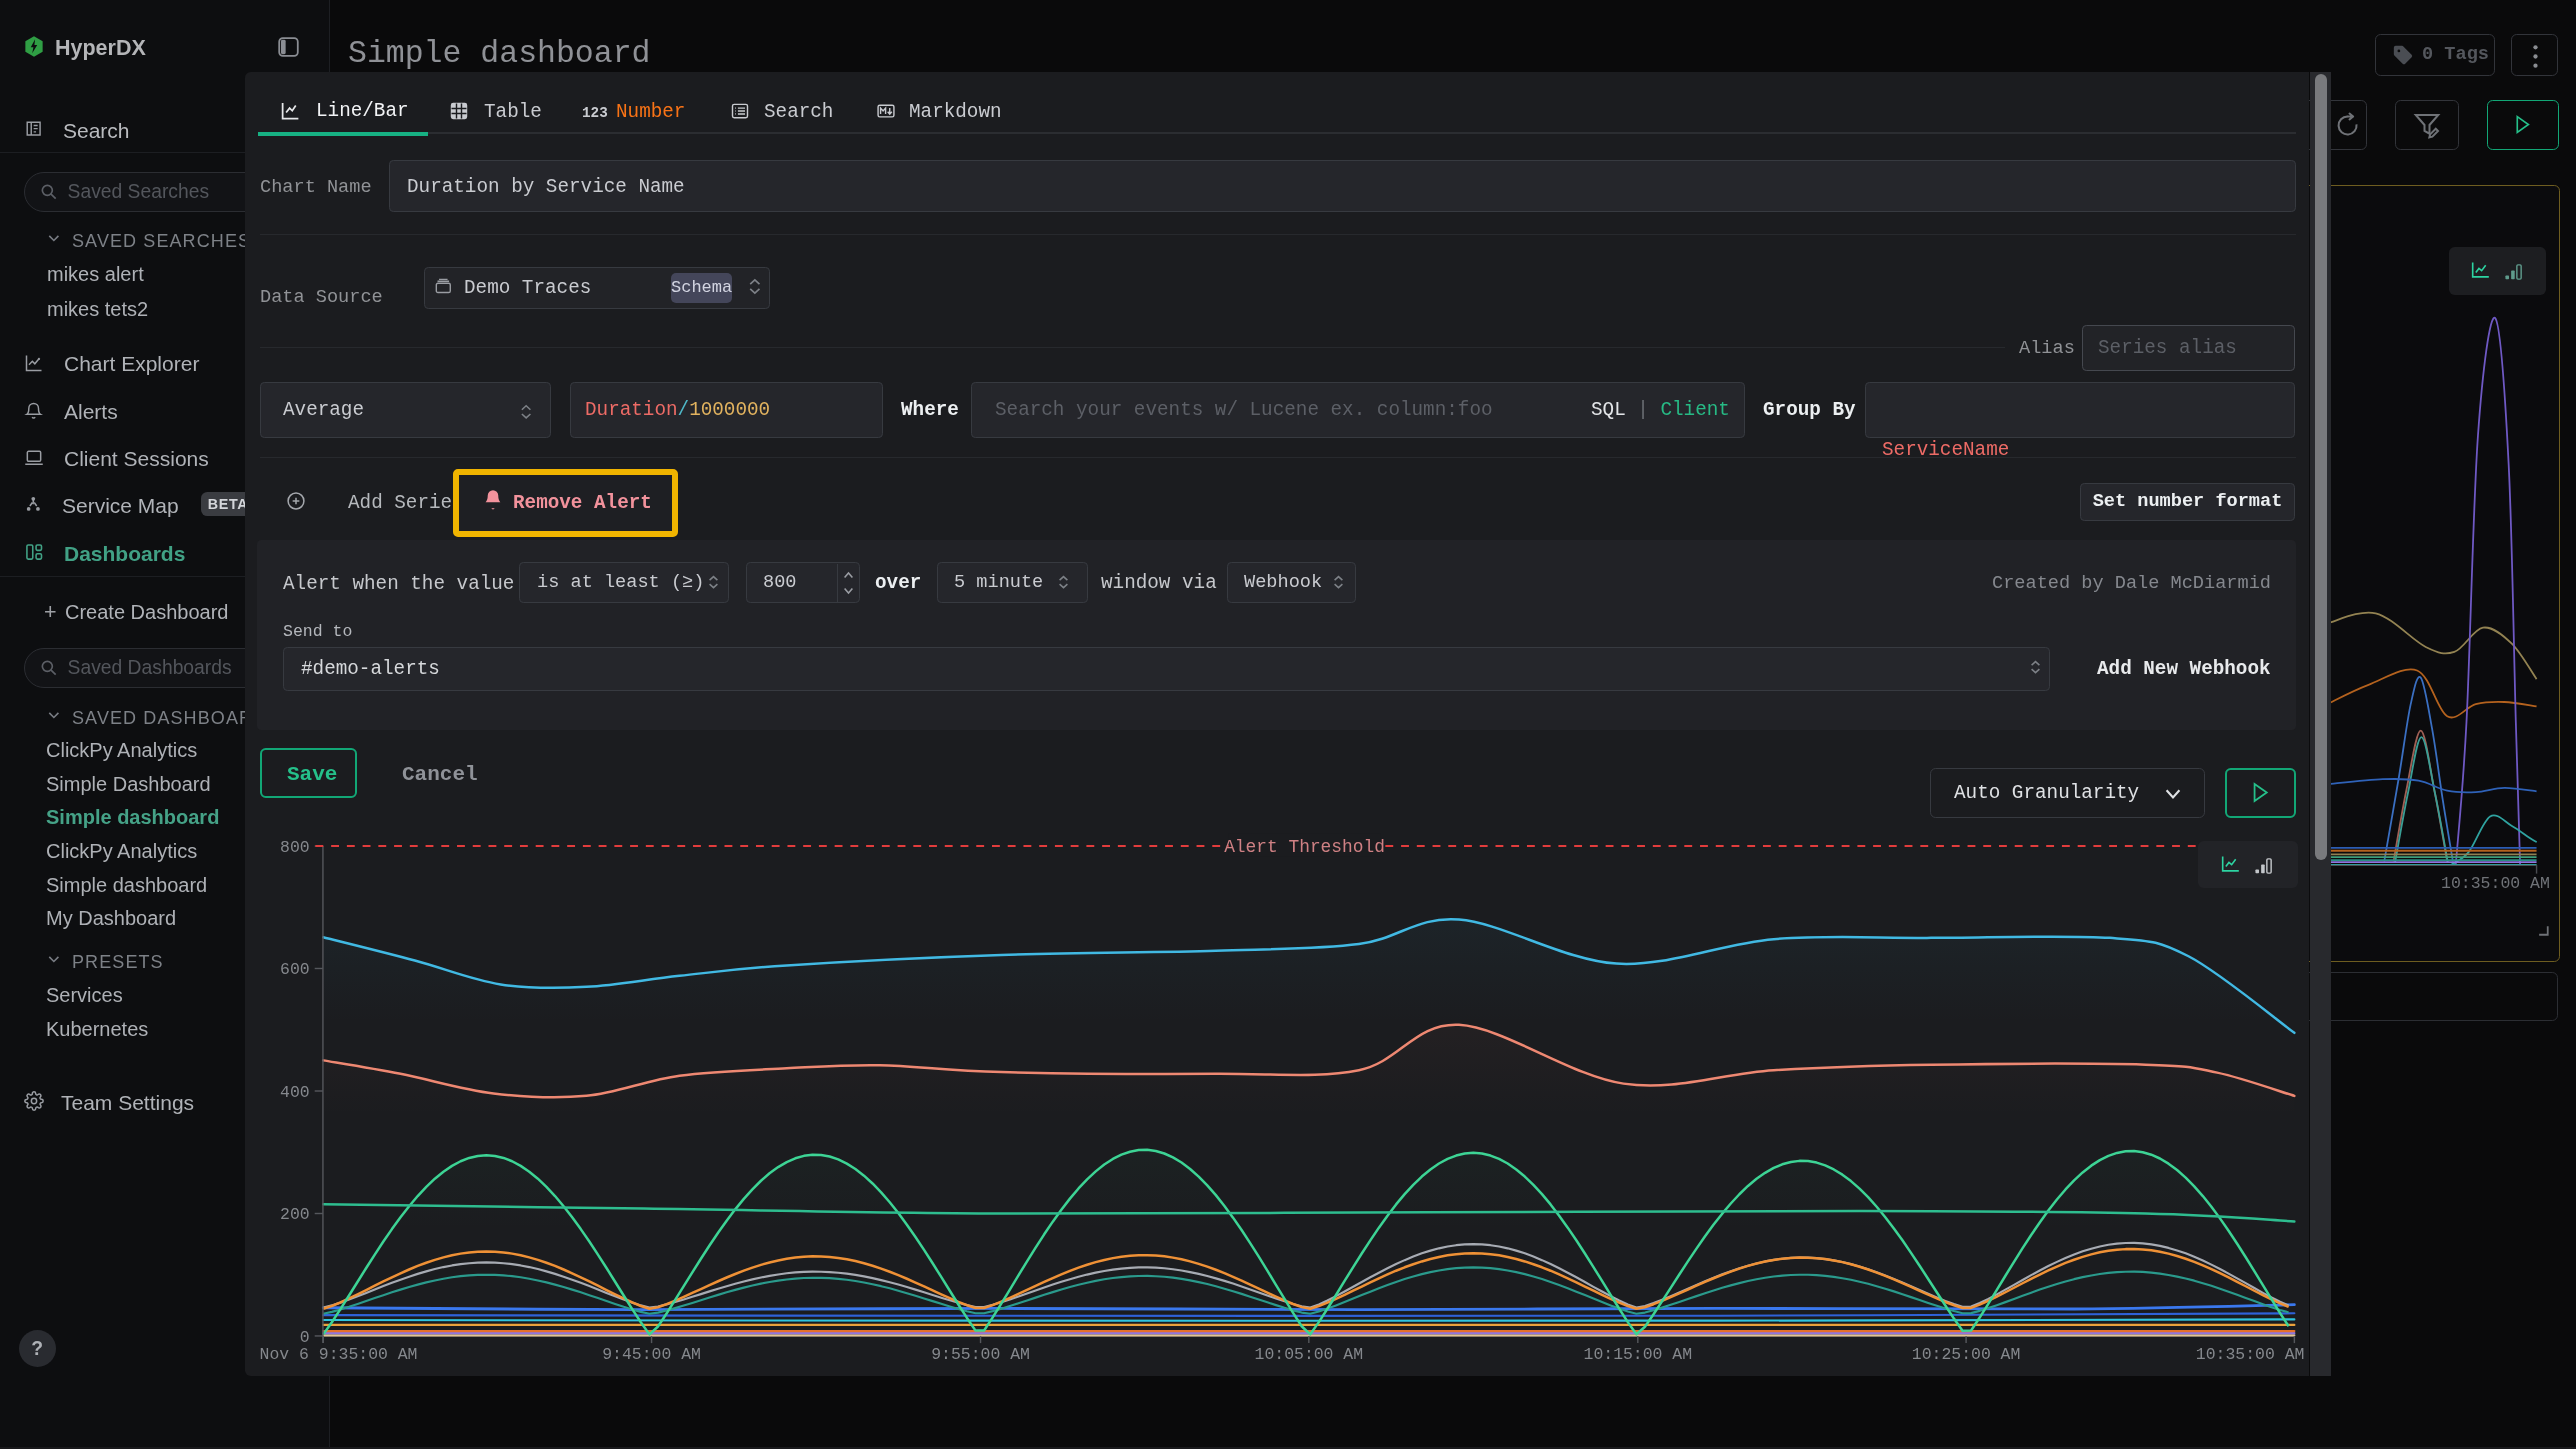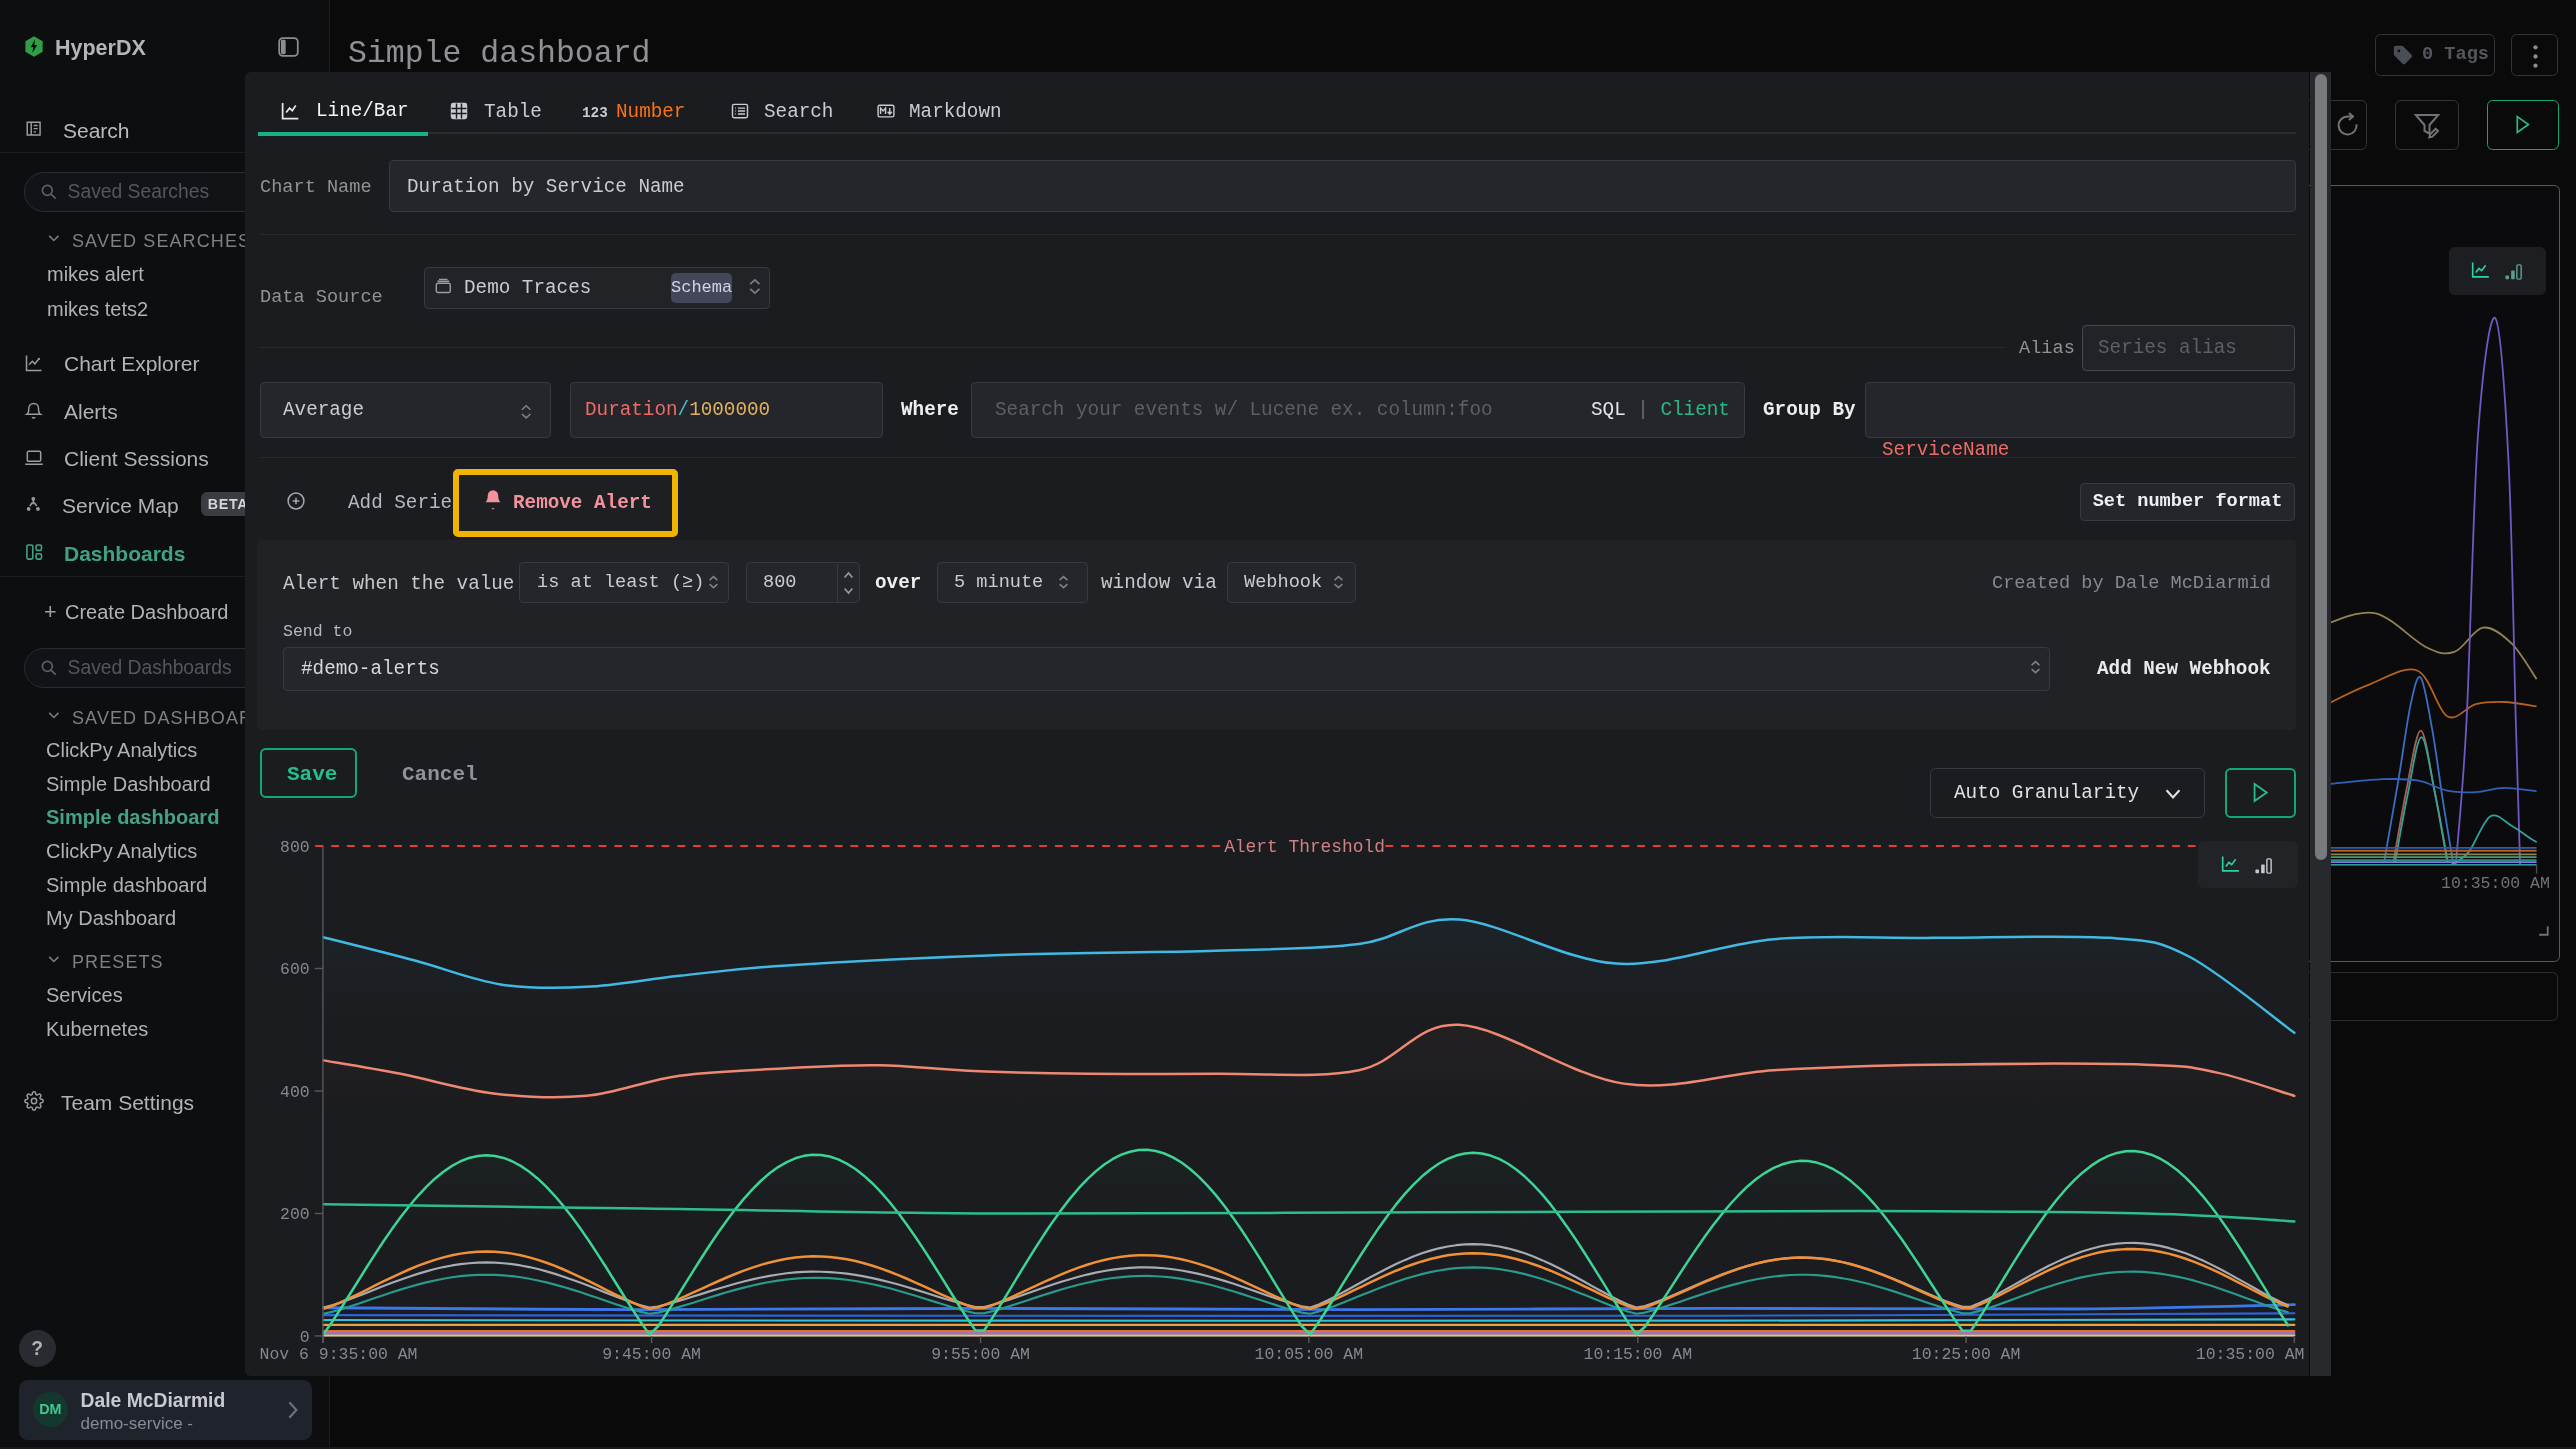--- a/index.html
+++ b/index.html
@@ -114,28 +114,20 @@
   <div class="abs sans" style="left:46px;top:1018px;font-size:20px;color:#aeb1b6;">Kubernetes</div>
 
   <svg class="abs" style="left:24px;top:1091px;" width="20" height="20" viewBox="0 0 24 24" fill="none" stroke="#9a9da3" stroke-width="1.8">
       <circle cx="12" cy="12" r="3.2"></circle>
       <path d="M19.4 15a1.65 1.65 0 0 0 .33 1.82l.06.06a2 2 0 1 1-2.83 2.83l-.06-.06a1.65 1.65 0 0 0-1.82-.33 1.65 1.65 0 0 0-1 1.51V21a2 2 0 1 1-4 0v-.09A1.65 1.65 0 0 0 9 19.4a1.65 1.65 0 0 0-1.82.33l-.06.06a2 2 0 1 1-2.83-2.83l.06-.06a1.65 1.65 0 0 0 .33-1.82 1.65 1.65 0 0 0-1.51-1H3a2 2 0 1 1 0-4h.09A1.65 1.65 0 0 0 4.6 9a1.65 1.65 0 0 0-.33-1.82l-.06-.06a2 2 0 1 1 2.83-2.83l.06.06a1.65 1.65 0 0 0 1.82.33H9a1.65 1.65 0 0 0 1-1.51V3a2 2 0 1 1 4 0v.09a1.65 1.65 0 0 0 1 1.51 1.65 1.65 0 0 0 1.82-.33l.06-.06a2 2 0 1 1 2.83 2.83l-.06.06a1.65 1.65 0 0 0-.33 1.82V9a1.65 1.65 0 0 0 1.51 1H21a2 2 0 1 1 0 4h-.09a1.65 1.65 0 0 0-1.51 1z"></path>
     </svg>
   <div class="abs sans" style="left:61px;top:1091px;font-size:21px;color:#b0b3b8;">Team Settings</div>
 
   <div class="abs sans" style="left:18.6px;top:1330px;width:37px;height:37px;border-radius:50%;background:#292b30;color:#aeb1b6;font-size:19.3px;font-weight:700;text-align:center;line-height:37px;">?</div>
 
-  <div class="abs" style="left:18.6px;top:1380px;width:293px;height:60px;background:#1f232c;border-radius:8.6px;">
-    <div class="abs sans" style="left:14.3px;top:12px;width:35px;height:35px;border-radius:50%;background:#15382e;color:#40c98f;font-size:14.3px;font-weight:700;text-align:center;line-height:35px;">DM</div>
-    <div class="abs sans" style="left:62px;top:10px;font-size:19.3px;font-weight:700;color:#c8cace;">Dale McDiarmid</div>
-    <div class="abs sans" style="left:62px;top:34px;font-size:17px;color:#888b91;">demo-service -</div>
-    <svg class="abs" style="left:266px;top:18px;" width="15.7" height="24" viewBox="0 0 22 34" fill="none" stroke="#6e7177" stroke-width="3">
-        <polyline points="6,6 16,17 6,28"></polyline>
-      </svg>
-  </div>
 </div>
 
 <div class="abs" style="left:348px;top:36px;font-size:31.5px;color:#8f9196;">Simple dashboard</div>
 
 <div class="abs" style="left:2375px;top:34px;width:120px;height:42px;border:1.4px solid #32343a;border-radius:5.7px;">
   <svg class="abs" style="left:15.7px;top:9.3px;" width="22" height="22" viewBox="0 0 24 24" fill="#4a4d53">
       <path d="M21.4 11.6 12.4 2.6A2 2 0 0 0 11 2H4a2 2 0 0 0-2 2v7c0 .53.21 1.04.59 1.41l9 9a2 2 0 0 0 2.82 0l7-7a2 2 0 0 0 0-2.81zM7.5 9a1.5 1.5 0 1 1 0-3 1.5 1.5 0 0 1 0 3z"></path>
     </svg>
   <div class="abs" style="left:46px;top:9.3px;font-size:18.6px;font-weight:700;color:#54575d;white-space:nowrap;">0 Tags</div>
 </div>

